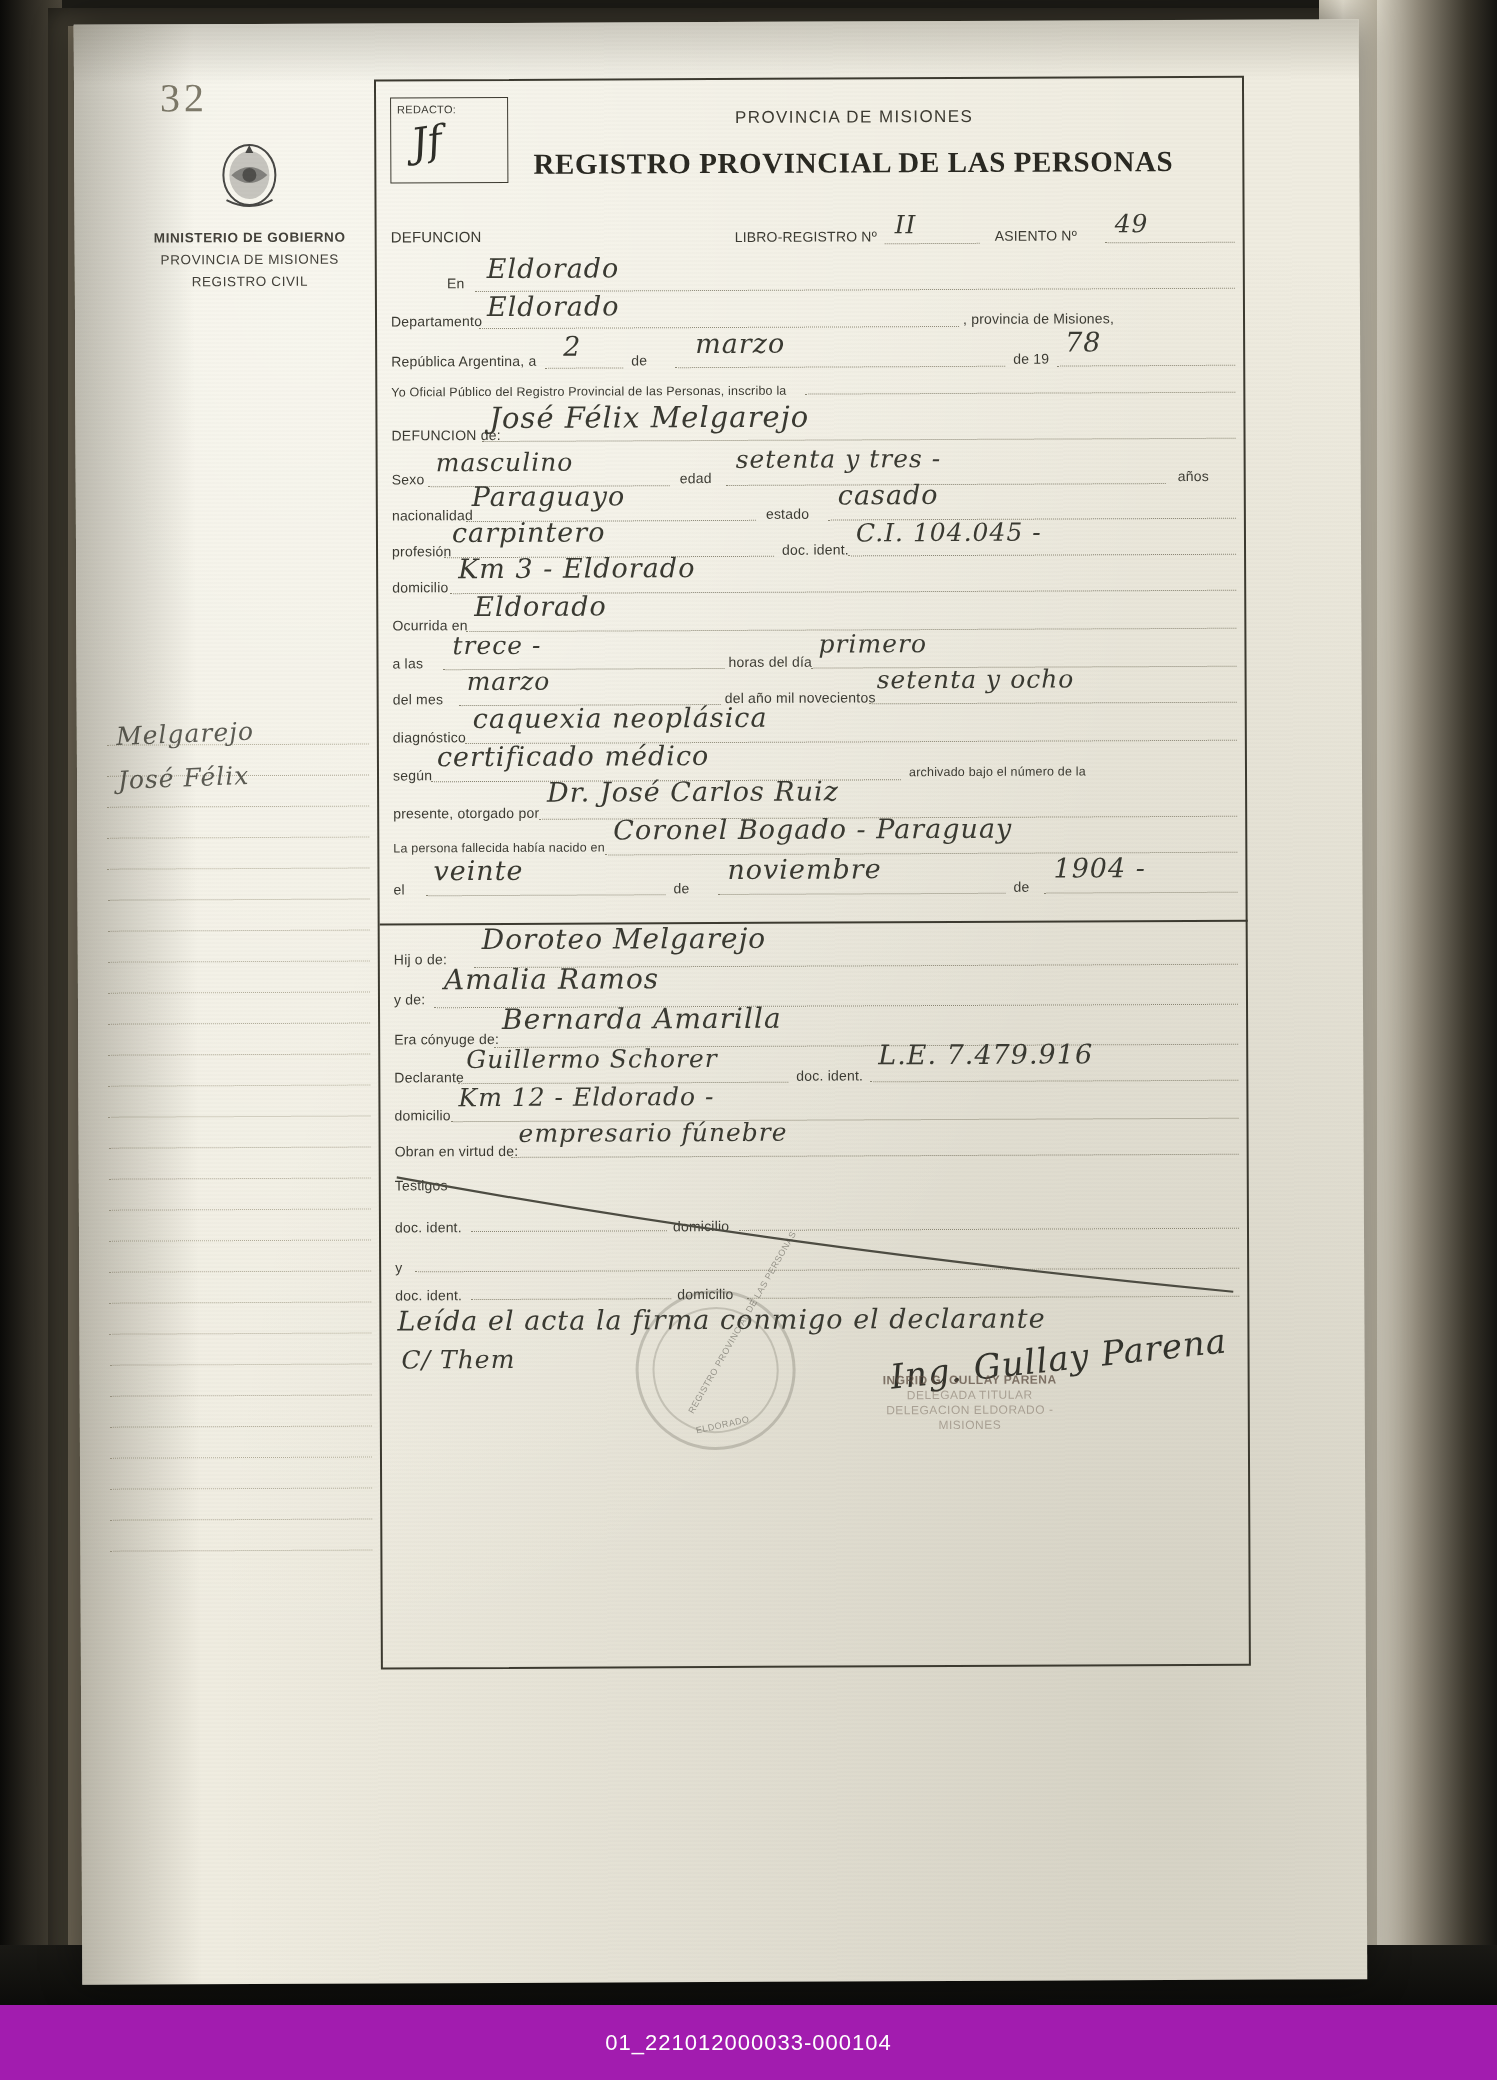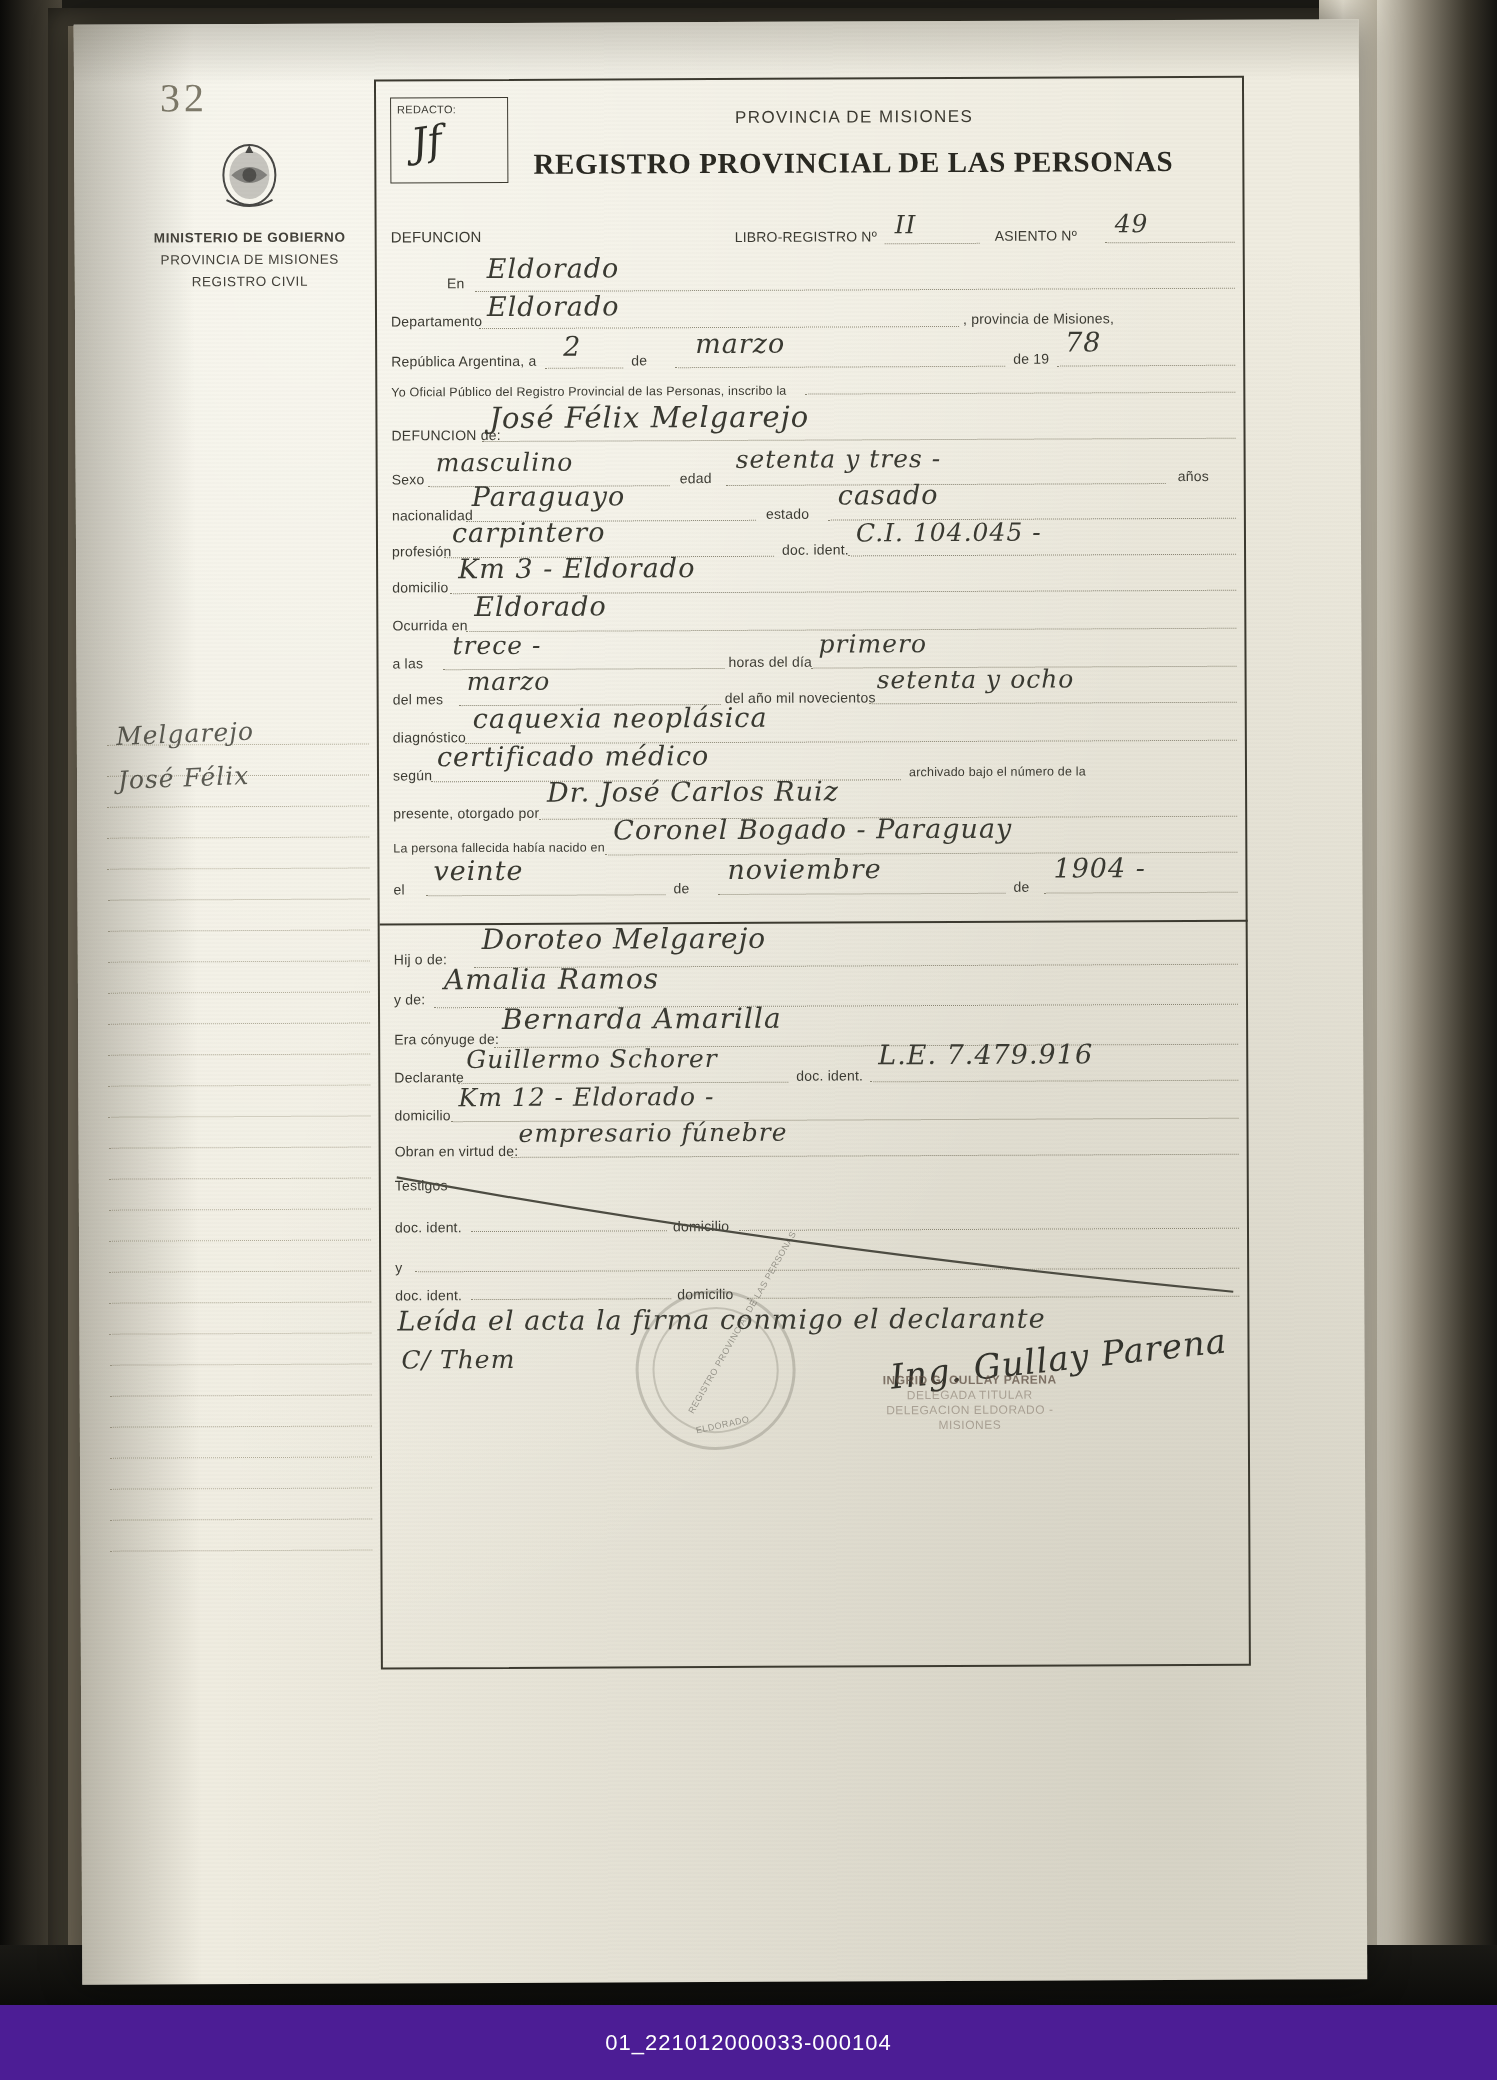--- a/index.html
+++ b/index.html
@@ -208,21 +208,21 @@
   .signature-final {
     position: absolute; left: 810px; top: 1318px;
     font-family: "DejaVu Serif", serif; font-style: italic;
     font-size: 34px; color: #33332c; transform: rotate(-6deg);
     letter-spacing: 1px;
   }
 
   
   #footer {
     position: absolute; left: 0; bottom: 0; width: 1497px; height: 75px;
-    background: #4c1d95; color: #ffffff;
+    background: #a21caf; color: #ffffff;
     display: flex; align-items: center; justify-content: center;
     font-size: 22px; letter-spacing: 1px;
     font-family: "Liberation Sans", sans-serif;
   }
 </style>
 </head>
 <body>
 
 <div id="scan">
 

